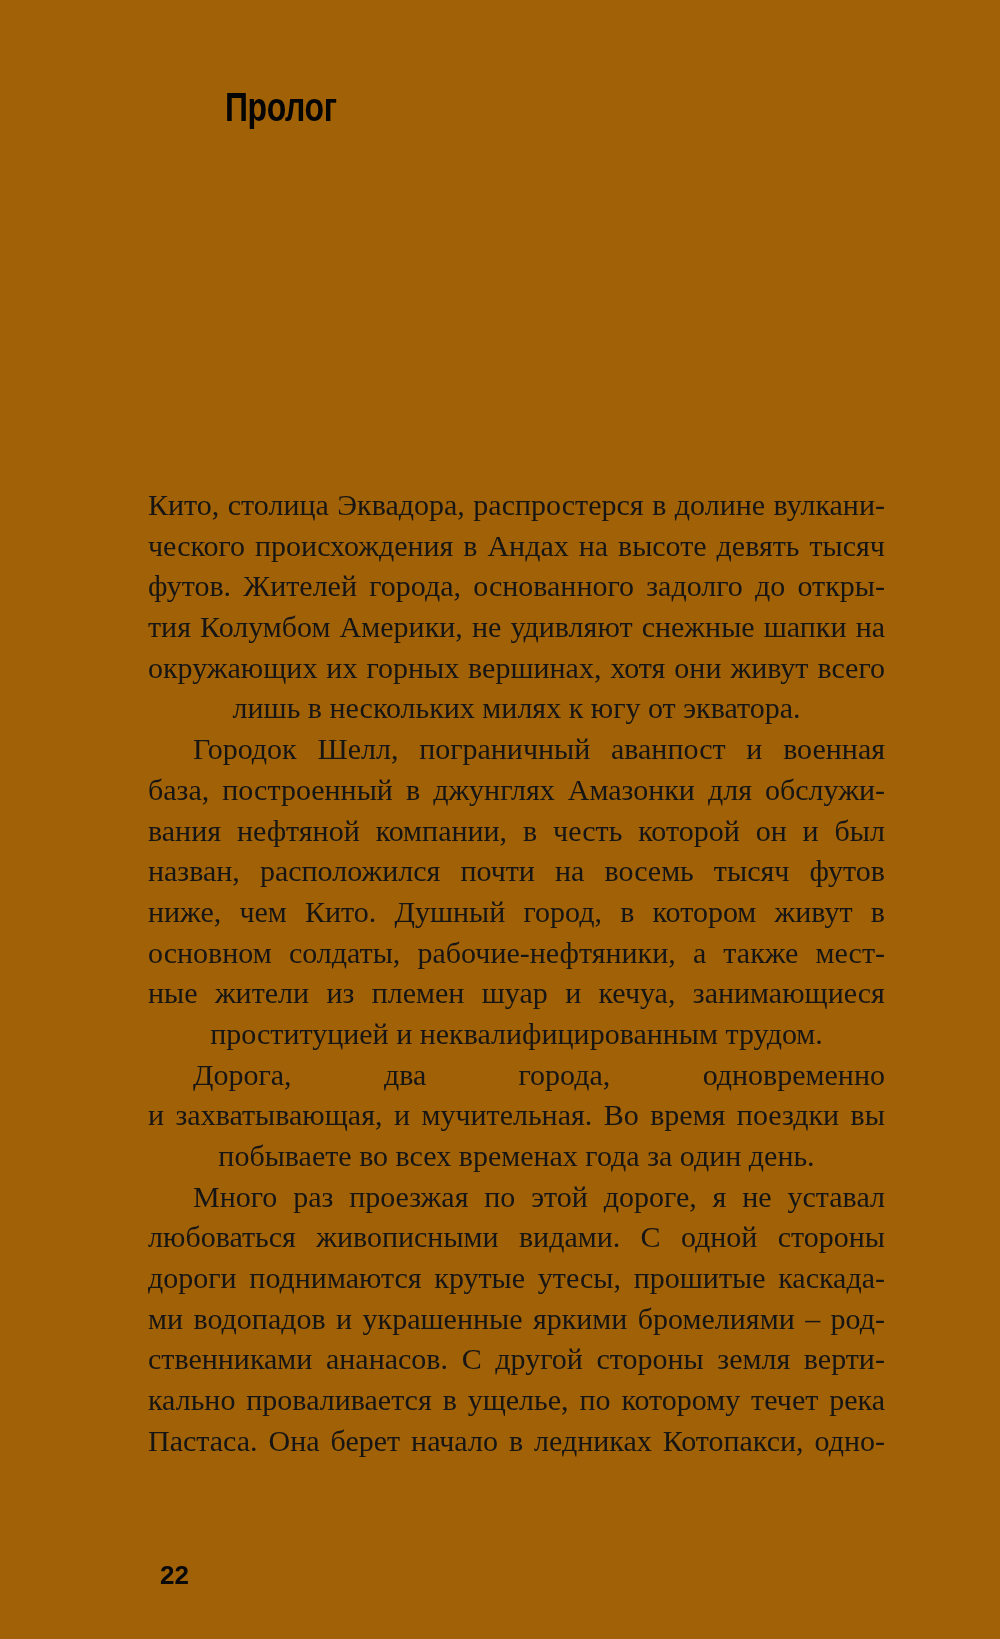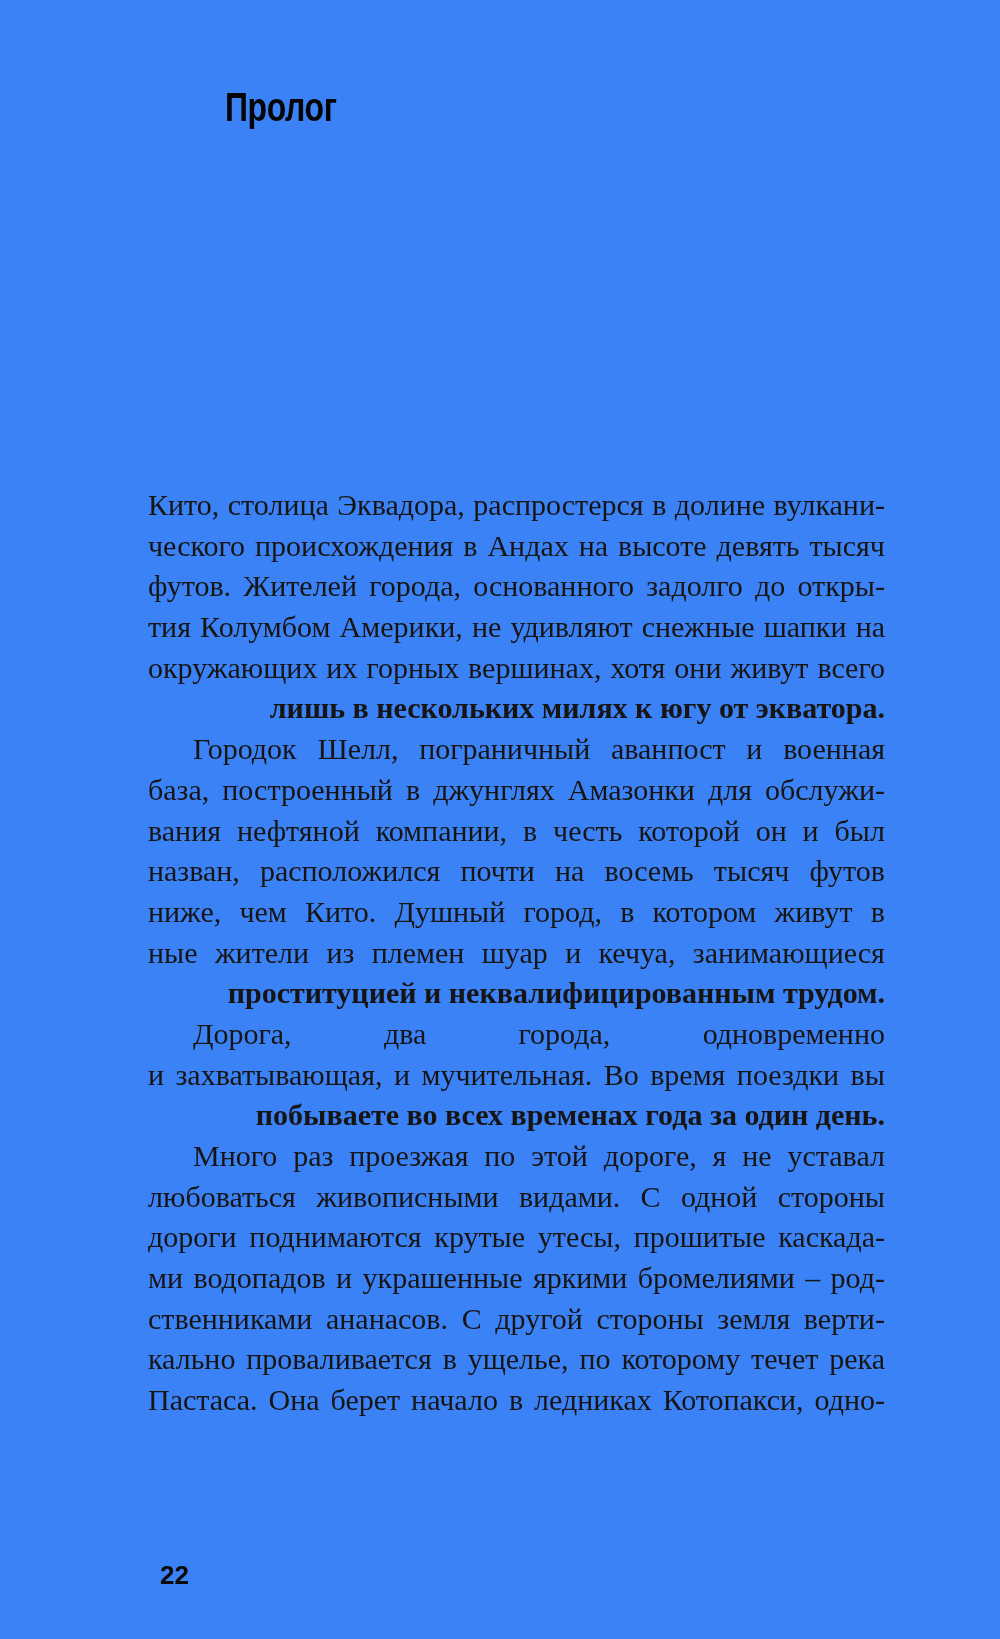--- a/index.html
+++ b/index.html
@@ -4,21 +4,21 @@
 <style>
   html, body {
     margin: 0;
     padding: 0;
     background: #ffffff;
   }
   .page {
     position: relative;
     width: 1000px;
     height: 1639px;
-    background: #3b82f6;
+    background: #a16207;
     overflow: hidden;
     font-family: "Liberation Serif", serif;
     color: #161412;
   }
   .chapter-title {
     position: absolute;
     left: 225px;
     top: 87px;
     margin: 0;
     font-family: "Liberation Sans", sans-serif;
@@ -43,22 +43,21 @@
     display: flex;
     justify-content: space-between;
     height: 40.7px;
     line-height: 40.7px;
     white-space: nowrap;
     box-sizing: border-box;
   }
   .line span { display: inline-block; }
   .line.plain {
     display: block;
-    text-align: right;
-    font-weight: bold;
+    text-align: center;
   }
   .line.indent {
     padding-left: 45px;
   }
   .page-number {
     position: absolute;
     left: 160px;
     top: 1562px;
     margin: 0;
     font-family: "Liberation Sans", sans-serif;
@@ -164,20 +163,28 @@
       <div class="line">
         <span>ниже,</span>
         <span>чем</span>
         <span>Кито.</span>
         <span>Душный</span>
         <span>город,</span>
         <span>в</span>
         <span>котором</span>
         <span>живут</span>
         <span>в</span>
+      </div>
+      <div class="line">
+        <span>основном</span>
+        <span>солдаты,</span>
+        <span>рабочие-нефтяники,</span>
+        <span>а</span>
+        <span>также</span>
+        <span>мест-</span>
       </div>
       <div class="line">
         <span>ные</span>
         <span>жители</span>
         <span>из</span>
         <span>племен</span>
         <span>шуар</span>
         <span>и</span>
         <span>кечуа,</span>
         <span>занимающиеся</span>

